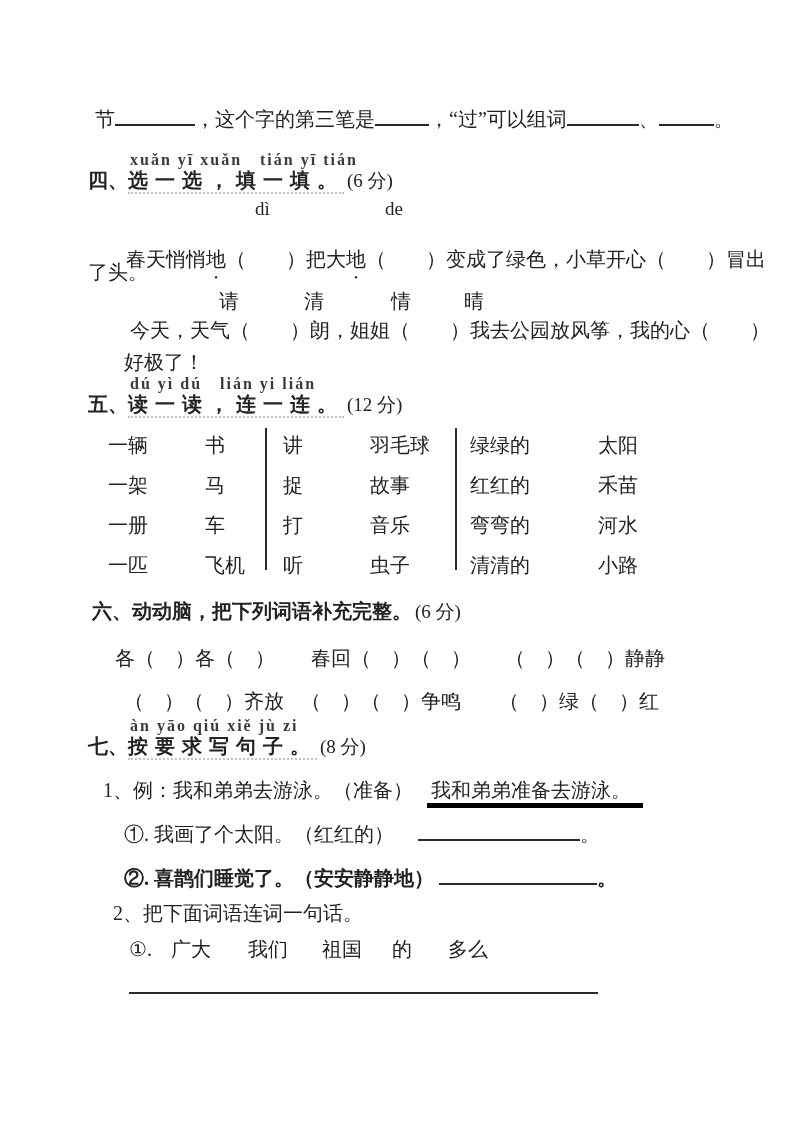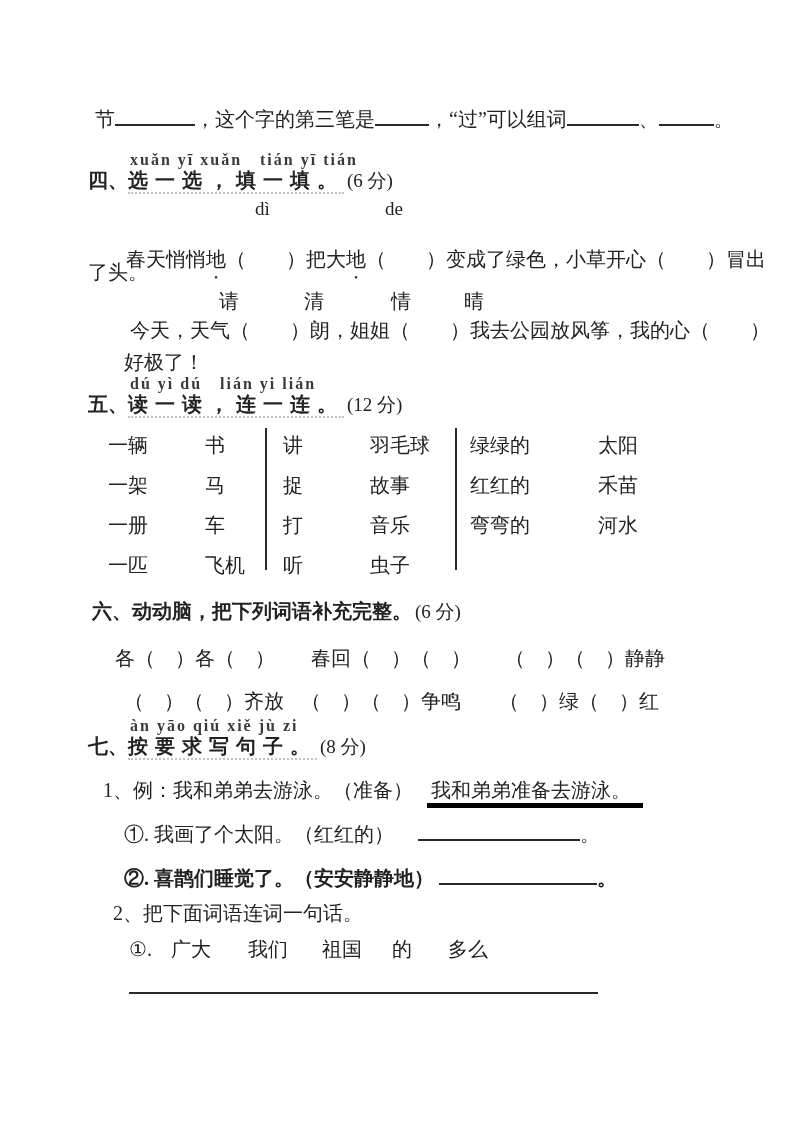--- a/index.html
+++ b/index.html
@@ -107,20 +107,21 @@
       <div class="match-row"><span class="cell-a">讲</span><span>羽毛球</span></div>
       <div class="match-row"><span class="cell-a">捉</span><span>故事</span></div>
       <div class="match-row"><span class="cell-a">打</span><span>音乐</span></div>
       <div class="match-row"><span class="cell-a">听</span><span>虫子</span></div>
     </div>
     <div class="vsep sep2"></div>
     <div class="match-group g3">
       <div class="match-row"><span class="cell-a">绿绿的</span><span>太阳</span></div>
       <div class="match-row"><span class="cell-a">红红的</span><span>禾苗</span></div>
       <div class="match-row"><span class="cell-a">弯弯的</span><span>河水</span></div>
+      <div class="match-row"><span class="cell-a">清清的</span><span>小路</span></div>
     </div>
   </div>
 
   <div class="block heading" id="s6-head">
     <span>六、</span><span>动动脑，把下列词语补充完整。</span><span class="score">(6 分)</span>
   </div>
 
   <div class="block" id="s6-r1">
     <span class="pos" style="left:115px;">各（　）各（　）</span>
     <span class="pos" style="left:311px;">春回（　）（　）</span>

